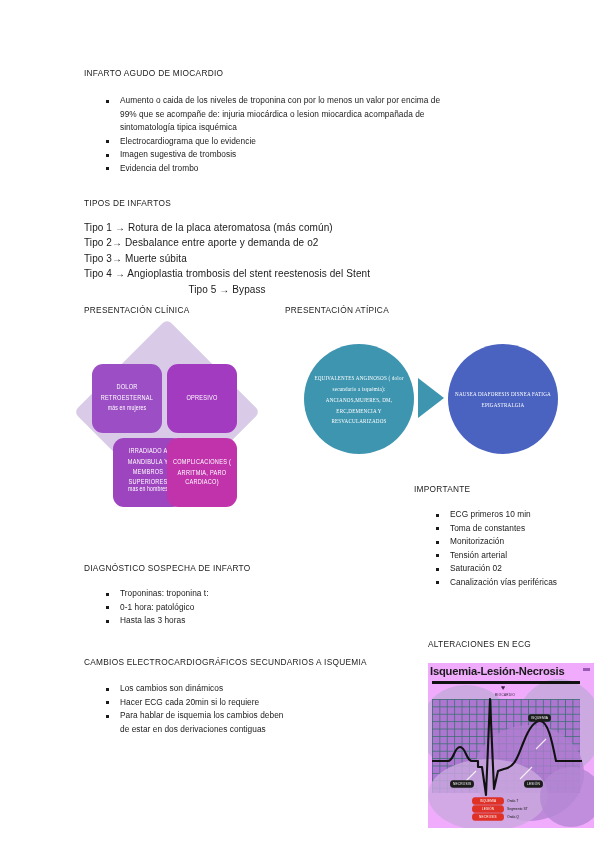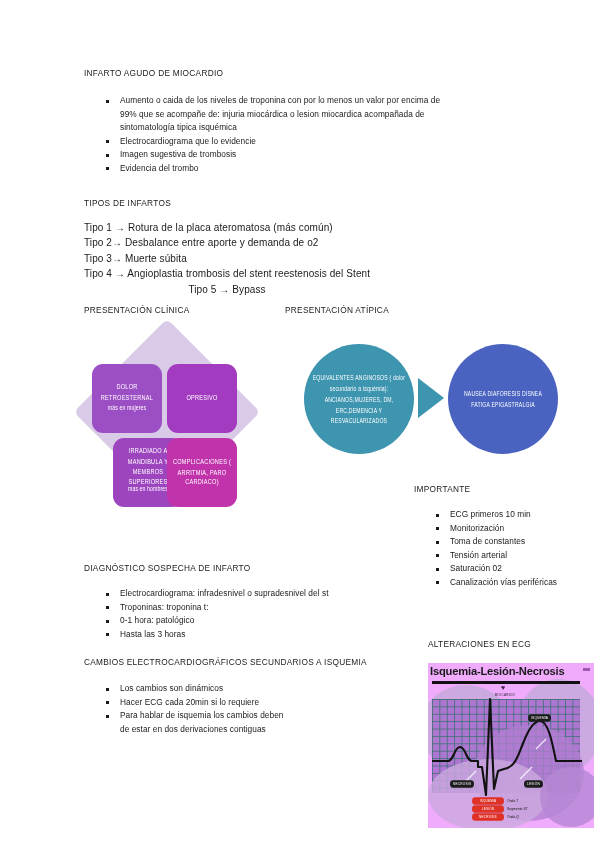--- a/index.html
+++ b/index.html
@@ -51,21 +51,21 @@
   .qbox .t2{
     font-size:5.2px;letter-spacing:.1px;line-height:7px;margin-top:4px;
     transform:scaleY(1.3);transform-origin:center;
   }
   #qb-1{left:0px;  top:26px; width:70px;height:69px;background:#9c4fc4;}
   #qb-2{left:75px; top:26px; width:70px;height:69px;background:#a33bc0;}
   #qb-3{left:0px;  top:100px;width:70px;height:69px;background:#9d45bf;margin-left:21px;}
   #qb-4{left:75px; top:100px;width:70px;height:69px;background:#c033ab;}
 
   
-  #atipica-diagram{position:absolute;left:300px;top:340px;width:230px;height:120px;}
+  #atipica-diagram{position:absolute;left:300px;top:340px;width:230px;height:120px;font-family:Liberation Serif, serif;}
   .circ{
     position:absolute;border-radius:50%;display:flex;align-items:center;
     justify-content:center;text-align:center;color:#ffffff;
     box-sizing:border-box;padding:6px;
   }
   #circ-left{left:4px;top:4px;width:110px;height:110px;background:#3e95b0;}
   #circ-right{left:148px;top:4px;width:110px;height:110px;background:#4a63c0;}
   .circ .ctext{
     font-size:5.1px;letter-spacing:.2px;line-height:8px;
     transform:scaleY(1.35);transform-origin:center;
@@ -198,31 +198,30 @@
     <div id="atipica-arrow"></div>
     <div class="circ" id="circ-right">
       <div class="ctext">NAUSEA DIAFORESIS DISNEA  FATIGA EPIGASTRALGIA</div>
     </div>
   </div>
 
   <div class="h" style="left:414px;top:484px;">IMPORTANTE</div>
 
   <div class="bullets" style="left:432px;top:508px;width:165px;">
     <div class="bi">ECG primeros 10 min</div>
+    <div class="bi">Toma de constantes</div>
     <div class="bi">Monitorización</div>
-    <div class="bi">Toma de constantes</div>
     <div class="bi">Tensión arterial</div>
     <div class="bi">Saturación 02</div>
     <div class="bi">Canalización vías periféricas</div>
   </div>
 
   <div class="h" style="left:84px;top:563px;">DIAGNÓSTICO SOSPECHA DE INFARTO</div>
 
   <div class="bullets" style="left:102px;top:587px;width:300px;">
-    <div class="bi">Electrocardiograma: infradesnivel o supradesnivel del st</div>
     <div class="bi">Troponinas: troponina t:</div>
     <div class="bi">0-1 hora: patológico</div>
     <div class="bi">Hasta las 3 horas</div>
   </div>
 
   <div class="h" style="left:84px;top:657px;">CAMBIOS ELECTROCARDIOGRÁFICOS SECUNDARIOS A ISQUEMIA</div>
 
   <div class="bullets" style="left:102px;top:682px;width:300px;">
     <div class="bi">Los cambios son dinámicos</div>
     <div class="bi">Hacer ECG cada 20min si lo requiere</div>

